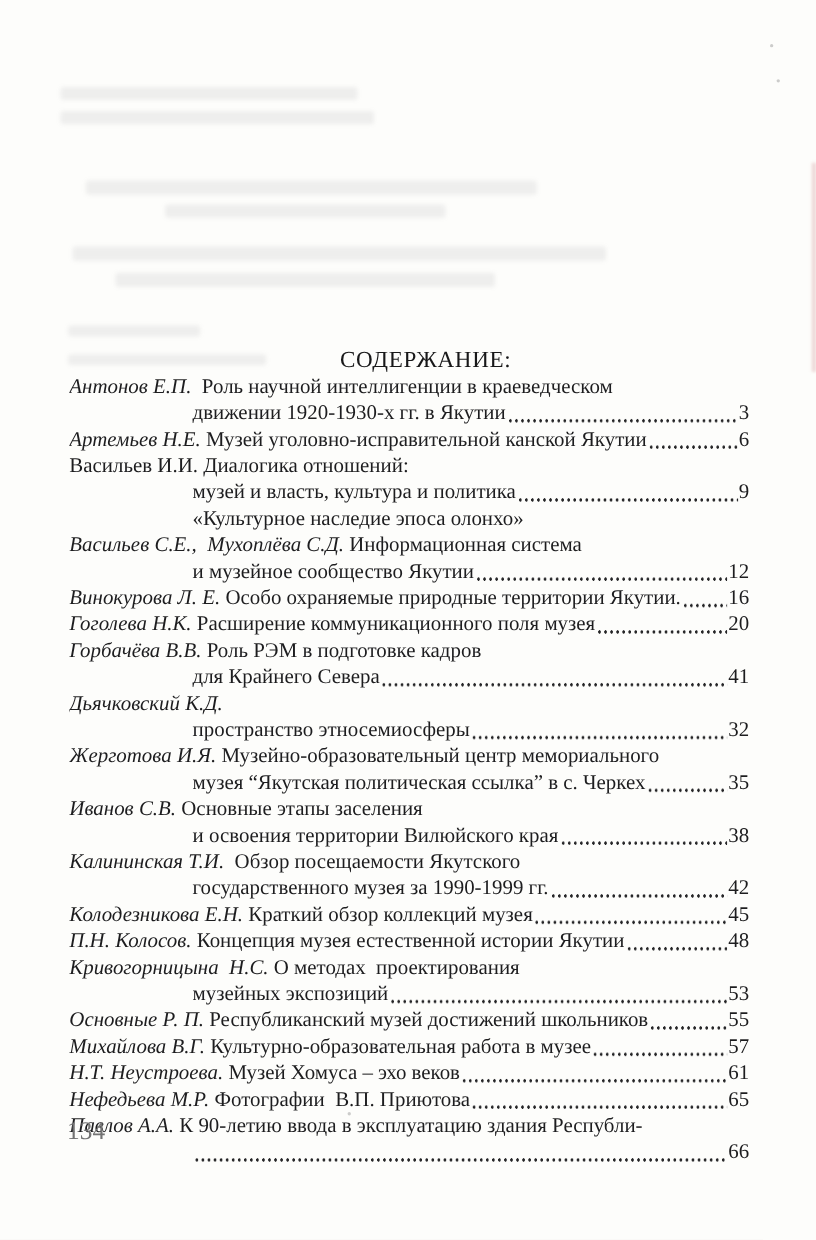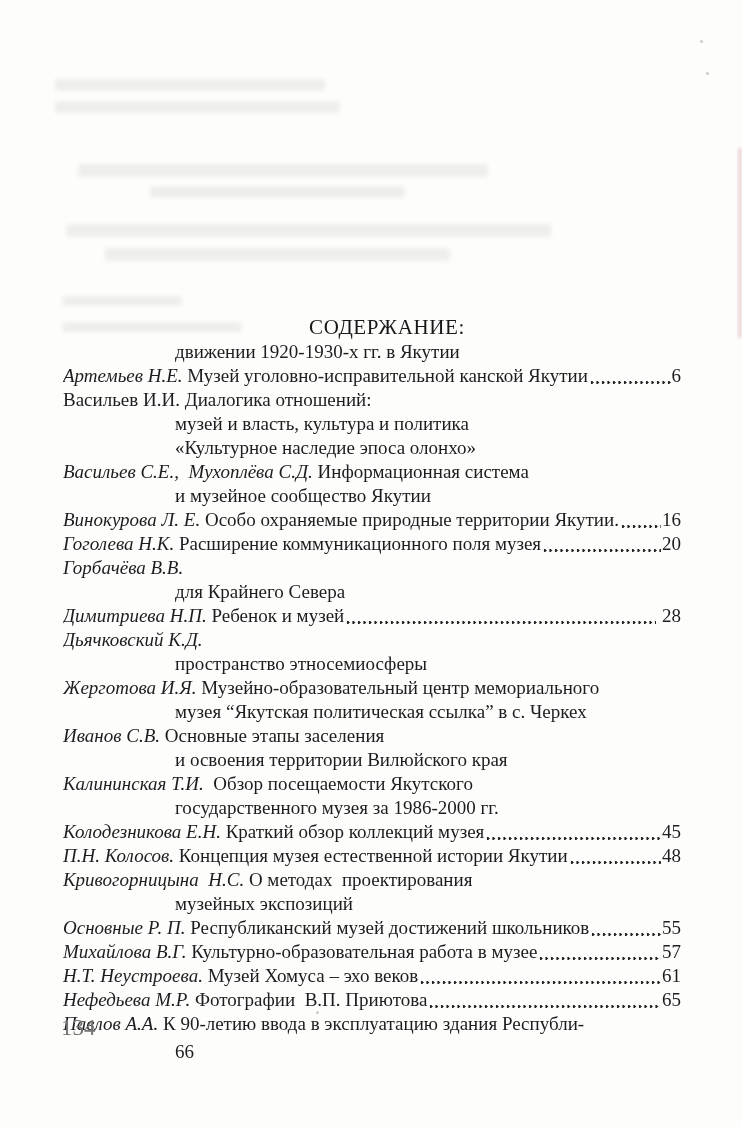--- a/index.html
+++ b/index.html
@@ -60,21 +60,21 @@
     width: 618px;
     font-size: 19px;
   }
   .line {
     display: flex;
     align-items: baseline;
     height: 24px;
     white-space: pre;
     overflow: hidden;
   }
-  .line.indent { padding-left: 112px; flex-direction: column; }
+  .line.indent { padding-left: 112px; }
   .author { font-style: italic; }
   .author.upright { font-style: normal; }
   .txt { flex: 0 0 auto; white-space: pre; }
   .leader {
     flex: 1 1 auto;
     min-width: 0;
     align-self: flex-end;
     height: 5px;
     margin: 0 1px 4px 2px;
     background-image: radial-gradient(circle at 2px 2.5px, #242426 1.25px, transparent 1.55px);
@@ -106,40 +106,40 @@
   <div class="ghost" style="left:62px;  top:322px; width:180px; height:10px;"></div>
 
   <div class="edge-pink"></div>
   <div class="speck" style="left:700px; top:40px;"></div>
   <div class="speck" style="left:706px; top:72px;"></div>
   <div class="speck" style="left:316px; top:1011px;"></div>
 
   <h1 class="title">СОДЕРЖАНИЕ:</h1>
 
   <div class="toc" id="toc">
+      <div class="line"><span class="author">Антонов Е.П.</span><span class="txt">  Роль научной интеллигенции в краеведческом</span></div>
       <div class="line indent"><span class="txt">движении 1920-1930-х гг. в Якутии</span><span class="leader"></span><span class="pg">3</span></div>
       <div class="line"><span class="author">Артемьев Н.Е.</span><span class="txt"> Музей уголовно-исправительной канской Якутии</span><span class="leader"></span><span class="pg">6</span></div>
       <div class="line"><span class="author upright">Васильев И.И.</span><span class="txt"> Диалогика отношений:</span></div>
       <div class="line indent"><span class="txt">музей и власть, культура и политика</span><span class="leader"></span><span class="pg">9</span></div>
       <div class="line indent"><span class="txt">«Культурное наследие эпоса олонхо»</span></div>
       <div class="line"><span class="author">Васильев С.Е.,  Мухоплёва С.Д.</span><span class="txt"> Информационная система</span></div>
       <div class="line indent"><span class="txt">и музейное сообщество Якутии</span><span class="leader"></span><span class="pg">12</span></div>
       <div class="line"><span class="author">Винокурова Л. Е.</span><span class="txt"> Особо охраняемые природные территории Якутии.</span><span class="leader"></span><span class="pg">16</span></div>
       <div class="line"><span class="author">Гоголева Н.К.</span><span class="txt"> Расширение коммуникационного поля музея</span><span class="leader"></span><span class="pg">20</span></div>
-      <div class="line"><span class="author">Горбачёва В.В.</span></div>
+      <div class="line"><span class="author">Горбачёва В.В.</span><span class="txt"> Роль РЭМ в подготовке кадров</span></div>
       <div class="line indent"><span class="txt">для Крайнего Севера</span><span class="leader"></span><span class="pg">41</span></div>
-      <div class="line"><span class="author">Димитриева Н.П.</span><span class="txt"> Ребенок и музей</span><span class="leader"></span><span class="pg"> 28</span></div>
       <div class="line"><span class="author">Дьячковский К.Д.</span></div>
       <div class="line indent"><span class="txt">пространство этносемиосферы</span><span class="leader"></span><span class="pg">32</span></div>
       <div class="line"><span class="author">Жерготова И.Я.</span><span class="txt"> Музейно-образовательный центр мемориального</span></div>
       <div class="line indent"><span class="txt">музея “Якутская политическая ссылка” в с. Черкех</span><span class="leader"></span><span class="pg">35</span></div>
       <div class="line"><span class="author">Иванов С.В.</span><span class="txt"> Основные этапы заселения</span></div>
       <div class="line indent"><span class="txt">и освоения территории Вилюйского края</span><span class="leader"></span><span class="pg">38</span></div>
       <div class="line"><span class="author">Калининская Т.И.</span><span class="txt">  Обзор посещаемости Якутского</span></div>
-      <div class="line indent"><span class="txt">государственного музея за 1986-2000 гг.</span><span class="leader"></span><span class="pg">42</span></div>
+      <div class="line indent"><span class="txt">государственного музея за 1990-1999 гг.</span><span class="leader"></span><span class="pg">42</span></div>
       <div class="line"><span class="author">Колодезникова Е.Н.</span><span class="txt"> Краткий обзор коллекций музея</span><span class="leader"></span><span class="pg">45</span></div>
       <div class="line"><span class="author">П.Н. Колосов.</span><span class="txt"> Концепция музея естественной истории Якутии</span><span class="leader"></span><span class="pg">48</span></div>
       <div class="line"><span class="author">Кривогорницына  Н.С.</span><span class="txt"> О методах  проектирования</span></div>
       <div class="line indent"><span class="txt">музейных экспозиций</span><span class="leader"></span><span class="pg">53</span></div>
       <div class="line"><span class="author">Основные Р. П.</span><span class="txt"> Республиканский музей достижений школьников</span><span class="leader"></span><span class="pg">55</span></div>
       <div class="line"><span class="author">Михайлова В.Г.</span><span class="txt"> Культурно-образовательная работа в музее</span><span class="leader"></span><span class="pg">57</span></div>
       <div class="line"><span class="author">Н.Т. Неустроева.</span><span class="txt"> Музей Хомуса – эхо веков</span><span class="leader"></span><span class="pg">61</span></div>
       <div class="line"><span class="author">Нефедьева М.Р.</span><span class="txt"> Фотографии  В.П. Приютова</span><span class="leader"></span><span class="pg">65</span></div>
       <div class="line"><span class="author">Павлов А.А.</span><span class="txt"> К 90-летию ввода в эксплуатацию здания Республи-</span></div>
       <div class="line indent"><span class="leader"></span><span class="pg">66</span></div>

